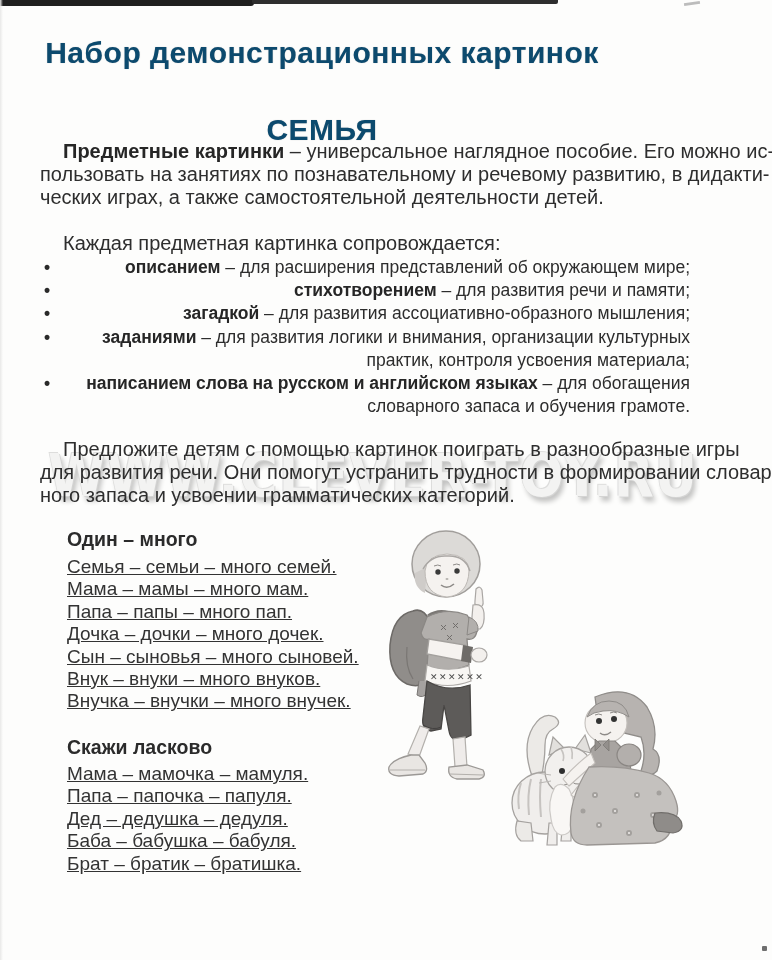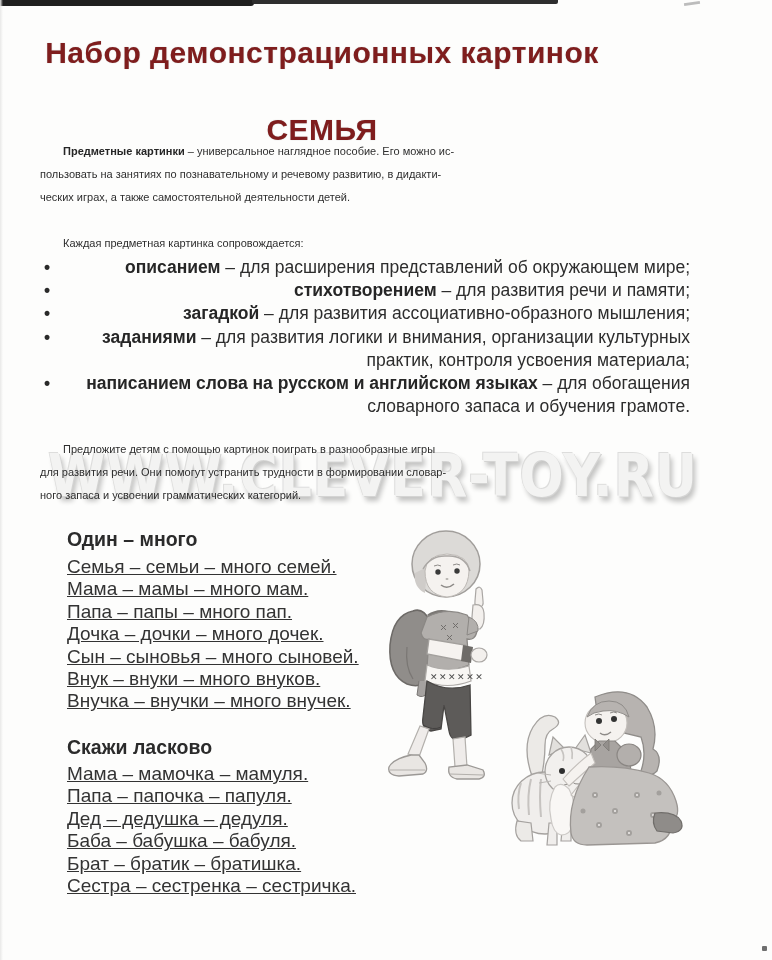--- a/index.html
+++ b/index.html
@@ -12,28 +12,28 @@
   
   .artifact{position:absolute;background:#1f1f1f;}
   .art-top1{left:0;top:0;width:254px;height:6px;border-radius:0 0 3px 0;}
   .art-top2{left:252px;top:0;width:306px;height:4px;background:#2e2e2e;border-radius:0 0 2px 2px;}
   .art-top3{left:684px;top:2px;width:16px;height:3px;background:#bcbcbc;transform:rotate(-8deg);}
   .art-dot-br{left:762px;top:946px;width:5px;height:5px;background:#6f6f6f;border-radius:1px;}
   .art-left-shade{left:0;top:0;width:3px;height:960px;background:linear-gradient(90deg,#e9e9e8,rgba(255,255,255,0));}
 
   .title-line{
     position:absolute; left:0; width:644px; text-align:center;
-    font-weight:bold; font-size:30px; letter-spacing:0.5px; color:#7f1d1d;
+    font-weight:bold; font-size:30px; letter-spacing:0.5px; color:#0c4a6e;
     text-shadow:0 0 1px rgba(70,70,70,0.35);
   }
   .title-1{top:36px;}
   .title-2{top:82px;margin-top:31px;}
 
   .textblock{position:absolute; z-index:2;}
-  .para{left:40px; width:652px; font-size:11px; line-height:23.2px; color:#2e2e2e;}
+  .para{left:40px; width:652px; font-size:20px; line-height:23.2px; color:#2e2e2e;}
   .p1{top:140px;}
   .lead-line{top:232px;}
   .p2{top:438px;}
   .tline{white-space:nowrap;}
   .tline.indent{text-indent:23px;}
   .tline b{color:#262626;}
 
   .bullets{top:256px; left:40px; width:650px; font-size:17.5px; line-height:23.2px;}
   .bullet-item{position:relative; padding-left:19px; text-align:right;}
   .bullet-item::before{
@@ -118,21 +118,20 @@
       <div class="word-line">Внучка – внучки – много внучек.</div>
     </div>
 
   <div class="sec-heading h-say">Скажи ласково</div>
   <div class="wordlist list-say">
       <div class="word-line">Мама – мамочка – мамуля.</div>
       <div class="word-line">Папа – папочка – папуля.</div>
       <div class="word-line">Дед – дедушка – дедуля.</div>
       <div class="word-line">Баба – бабушка – бабуля.</div>
       <div class="word-line">Брат – братик – братишка.</div>
-      <div class="word-line">Сестра – сестренка – сестричка.</div>
     </div>
 
   <svg class="illus illus-boy" width="112" height="258" viewBox="0 0 112 258" aria-hidden="true">
 
     <path d="M30 84 Q10 88 7 118 Q5 148 24 157 Q38 162 45 152 L47 94 Q40 80 30 84 Z" fill="#908d8a" stroke="#6d6a67" stroke-width="1.5"></path>
     <path d="M24 120 Q22 140 30 152" fill="none" stroke="#7a7774" stroke-width="1.2"></path>
     <path d="M36 154 L34 168 Q40 172 44 166 L45 154" fill="#a5a2a0" stroke="#7a7774" stroke-width="1"></path>
 
     <path d="M46 90 Q58 82 72 90" fill="none" stroke="#7a7774" stroke-width="6"></path>
 

